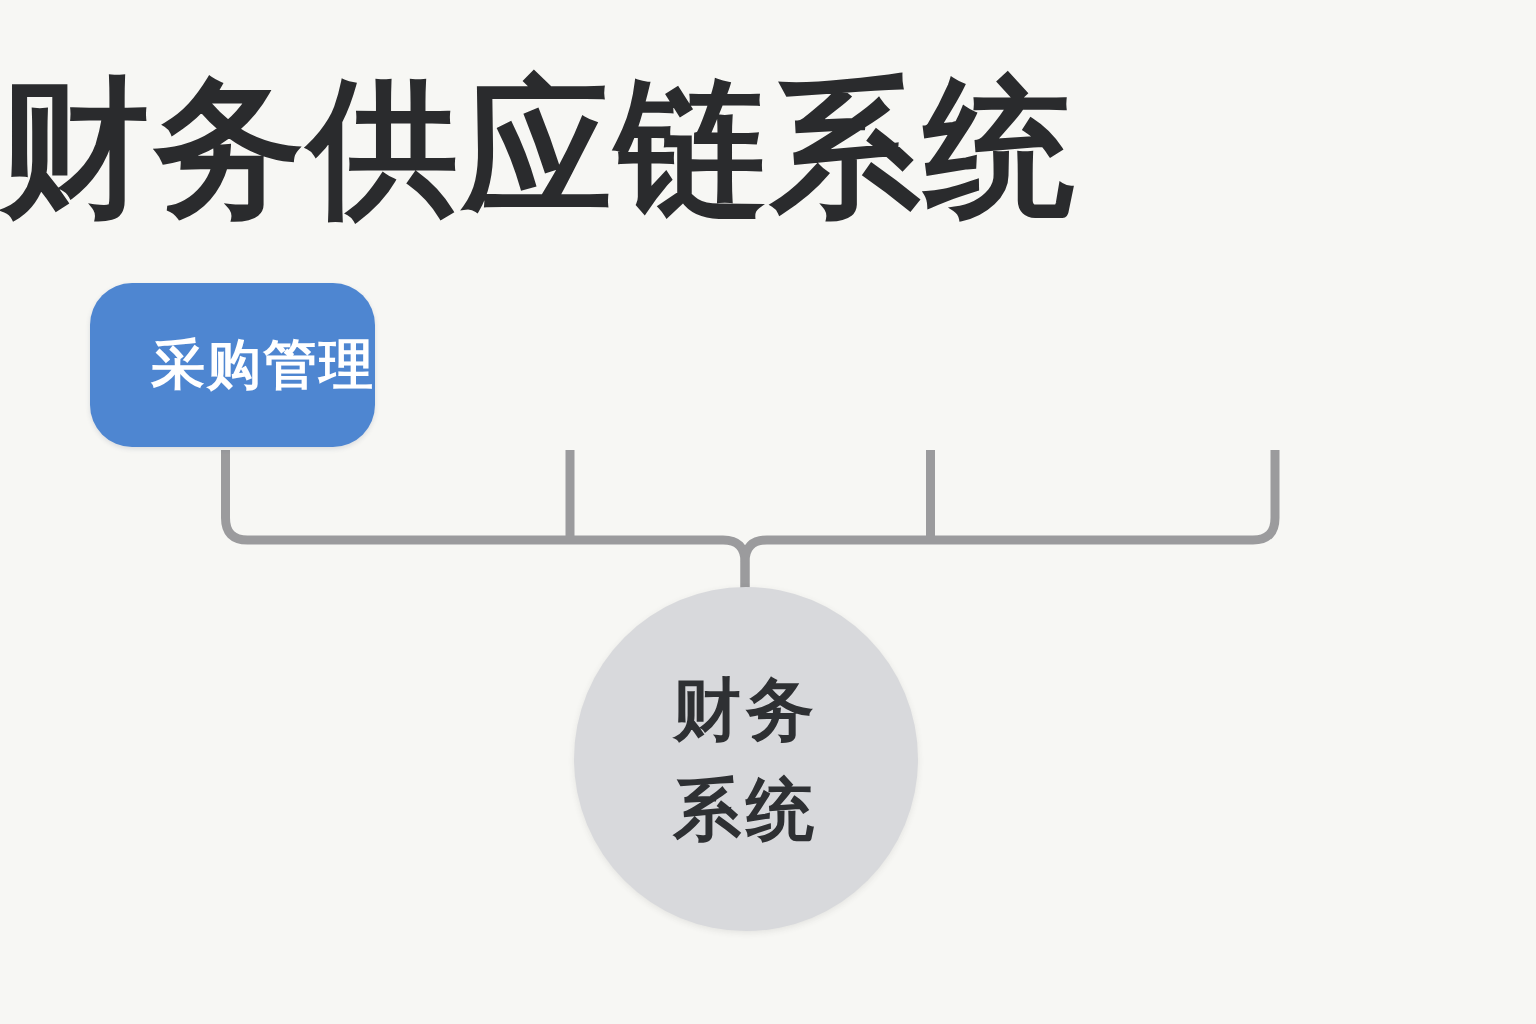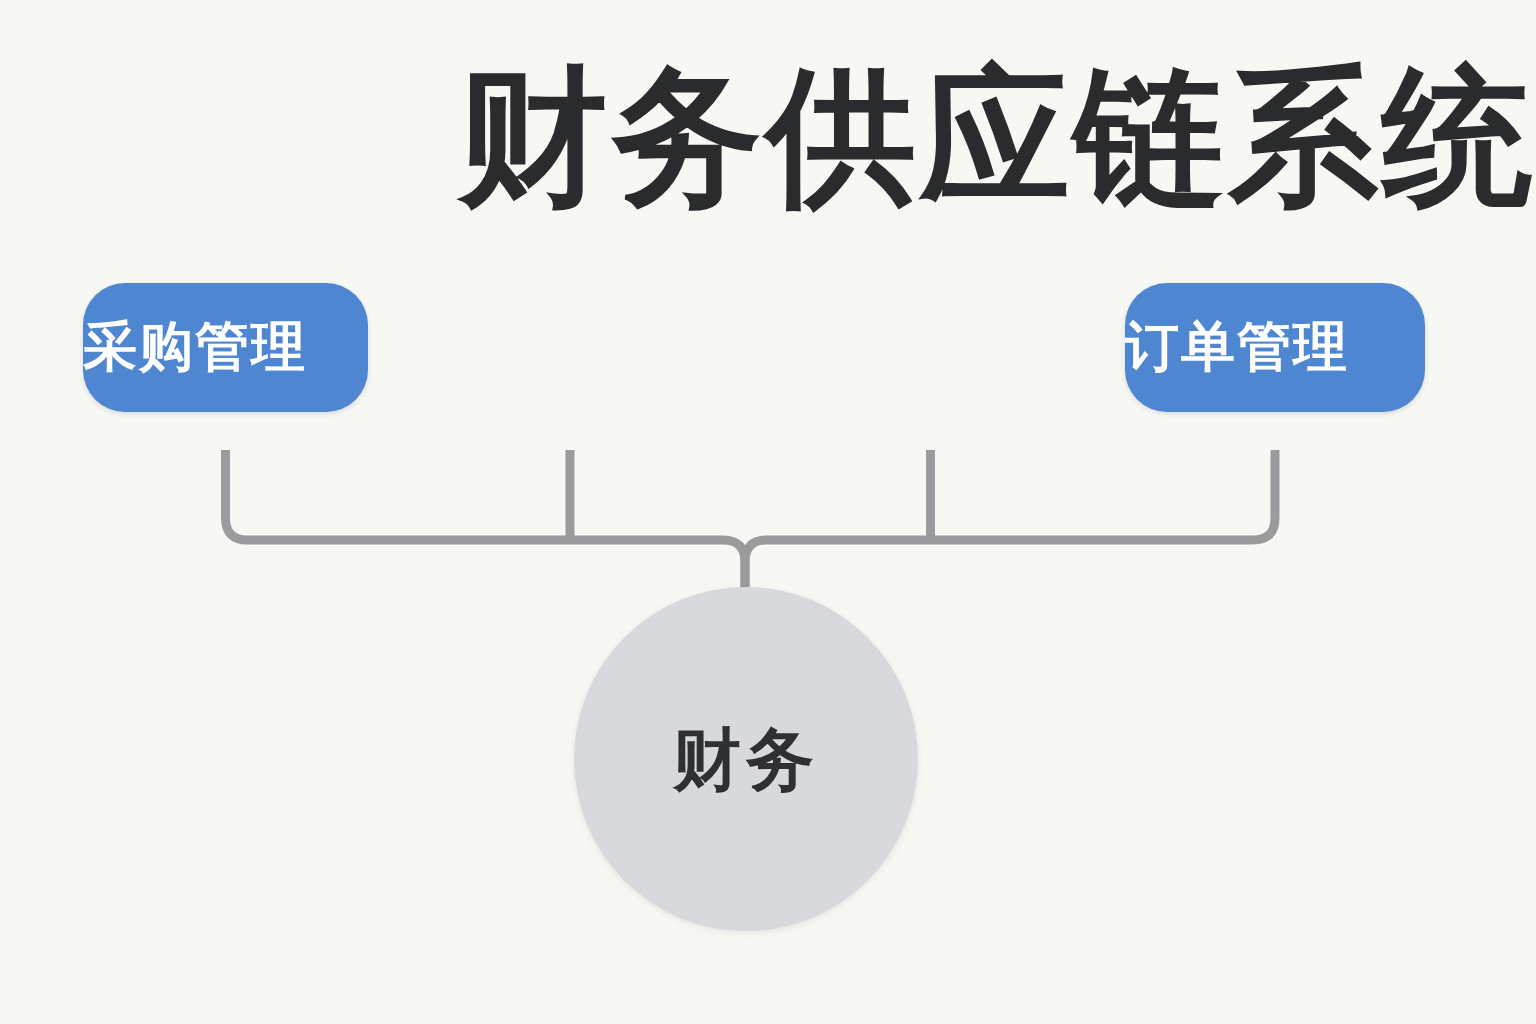--- a/index.html
+++ b/index.html
@@ -10,42 +10,43 @@
   .canvas {
     position: relative;
     width: 1536px;
     height: 1024px;
     overflow: hidden;
     background: var(--bg, #f7f7f4);
     font-family: "Liberation Sans", "DejaVu Sans", sans-serif;
   }
   .title {
     position: absolute;
-    top: 44px;
+    top: 55px;
     left: 0;
     width: 1536px;
     margin: 0;
-    text-align: right;
+    text-align: left;
     font-size: 150px;
     line-height: 1.25;
     font-weight: 900;
     letter-spacing: 4px;
     color: var(--title-color, #2a2b2d);
   }
   .module {
     position: absolute;
     top: 283px;
-    height: 129px;
+    height: 164px;
     border-radius: 42px;
     background: var(--module-fill, #4e86d1);
     display: flex;
     align-items: center;
-    justify-content: flex-start;
+    justify-content: flex-end;
     box-shadow: 0 2px 5px rgba(40, 60, 90, 0.14);
     z-index: 2;
+    margin-left: 7px;
   }
   .module-label {
     color: var(--module-text, #ffffff);
     font-size: 54px;
     font-weight: 800;
     letter-spacing: 2px;
     white-space: nowrap;
   }
   .module-1 { left: 83px;   width: 285px; }
   .module-2 { left: 415px;  width: 310px; }
@@ -89,28 +90,26 @@
 <div class="canvas">
 
   <h1 class="title">财务供应链系统</h1>
 
   <div class="module module-1">
     <span class="module-label">采购管理</span>
   </div>
 
 
 
-  <div class="module module-4">
-    <span class="module-label">订单管理</span>
-  </div>
 
   <svg class="connectors" viewBox="0 0 1536 1024" xmlns="http://www.w3.org/2000/svg">
     <path d="M 225.5 450 L 225.5 518 Q 225.5 540 247.5 540 L 723 540 Q 745 540 745 562 L 745 596" fill="none" stroke="#9b9b9d" stroke-width="9"></path>
     <path d="M 1275 450 L 1275 518 Q 1275 540 1253 540 L 767 540 Q 745 540 745 562 L 745 596" fill="none" stroke="#9b9b9d" stroke-width="9"></path>
     <path d="M 570 450 L 570 544" fill="none" stroke="#9b9b9d" stroke-width="9"></path>
     <path d="M 930.5 450 L 930.5 544" fill="none" stroke="#9b9b9d" stroke-width="9"></path>
   </svg>
 
   <div class="core">
     <div class="core-line">财务</div>
+    <div class="core-line">系统</div>
   </div>
 
 </div>
 
 </body></html>

